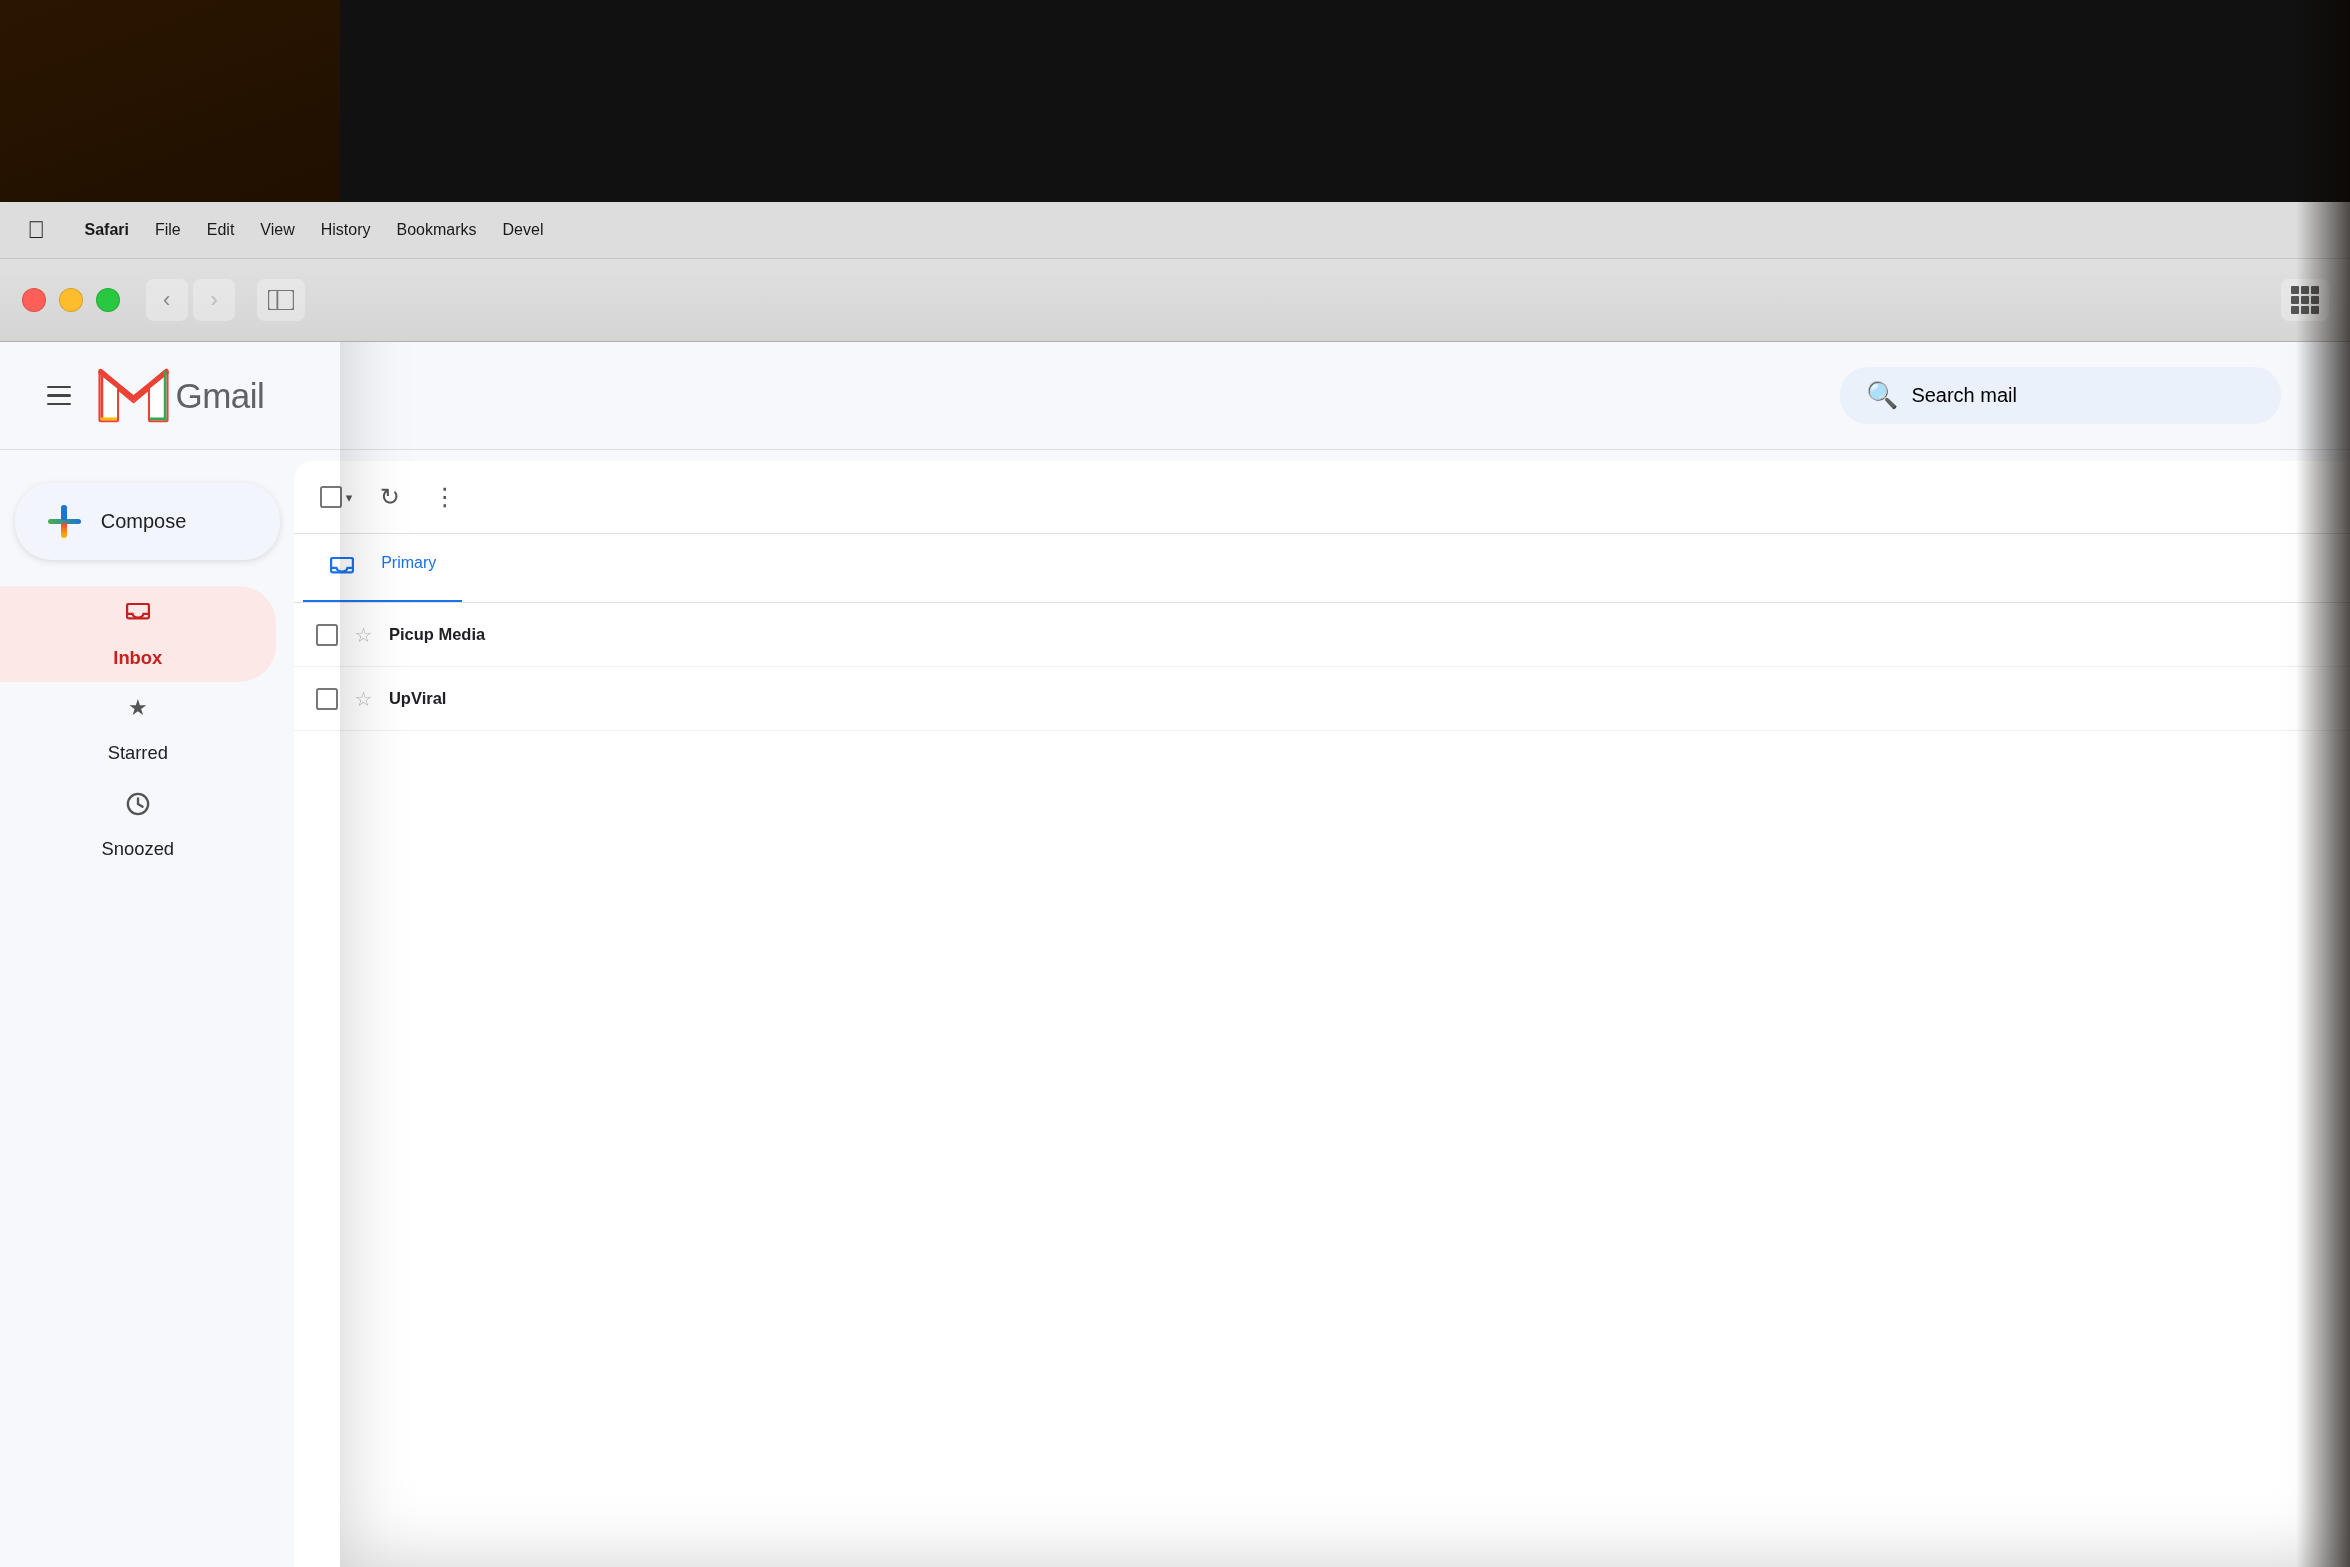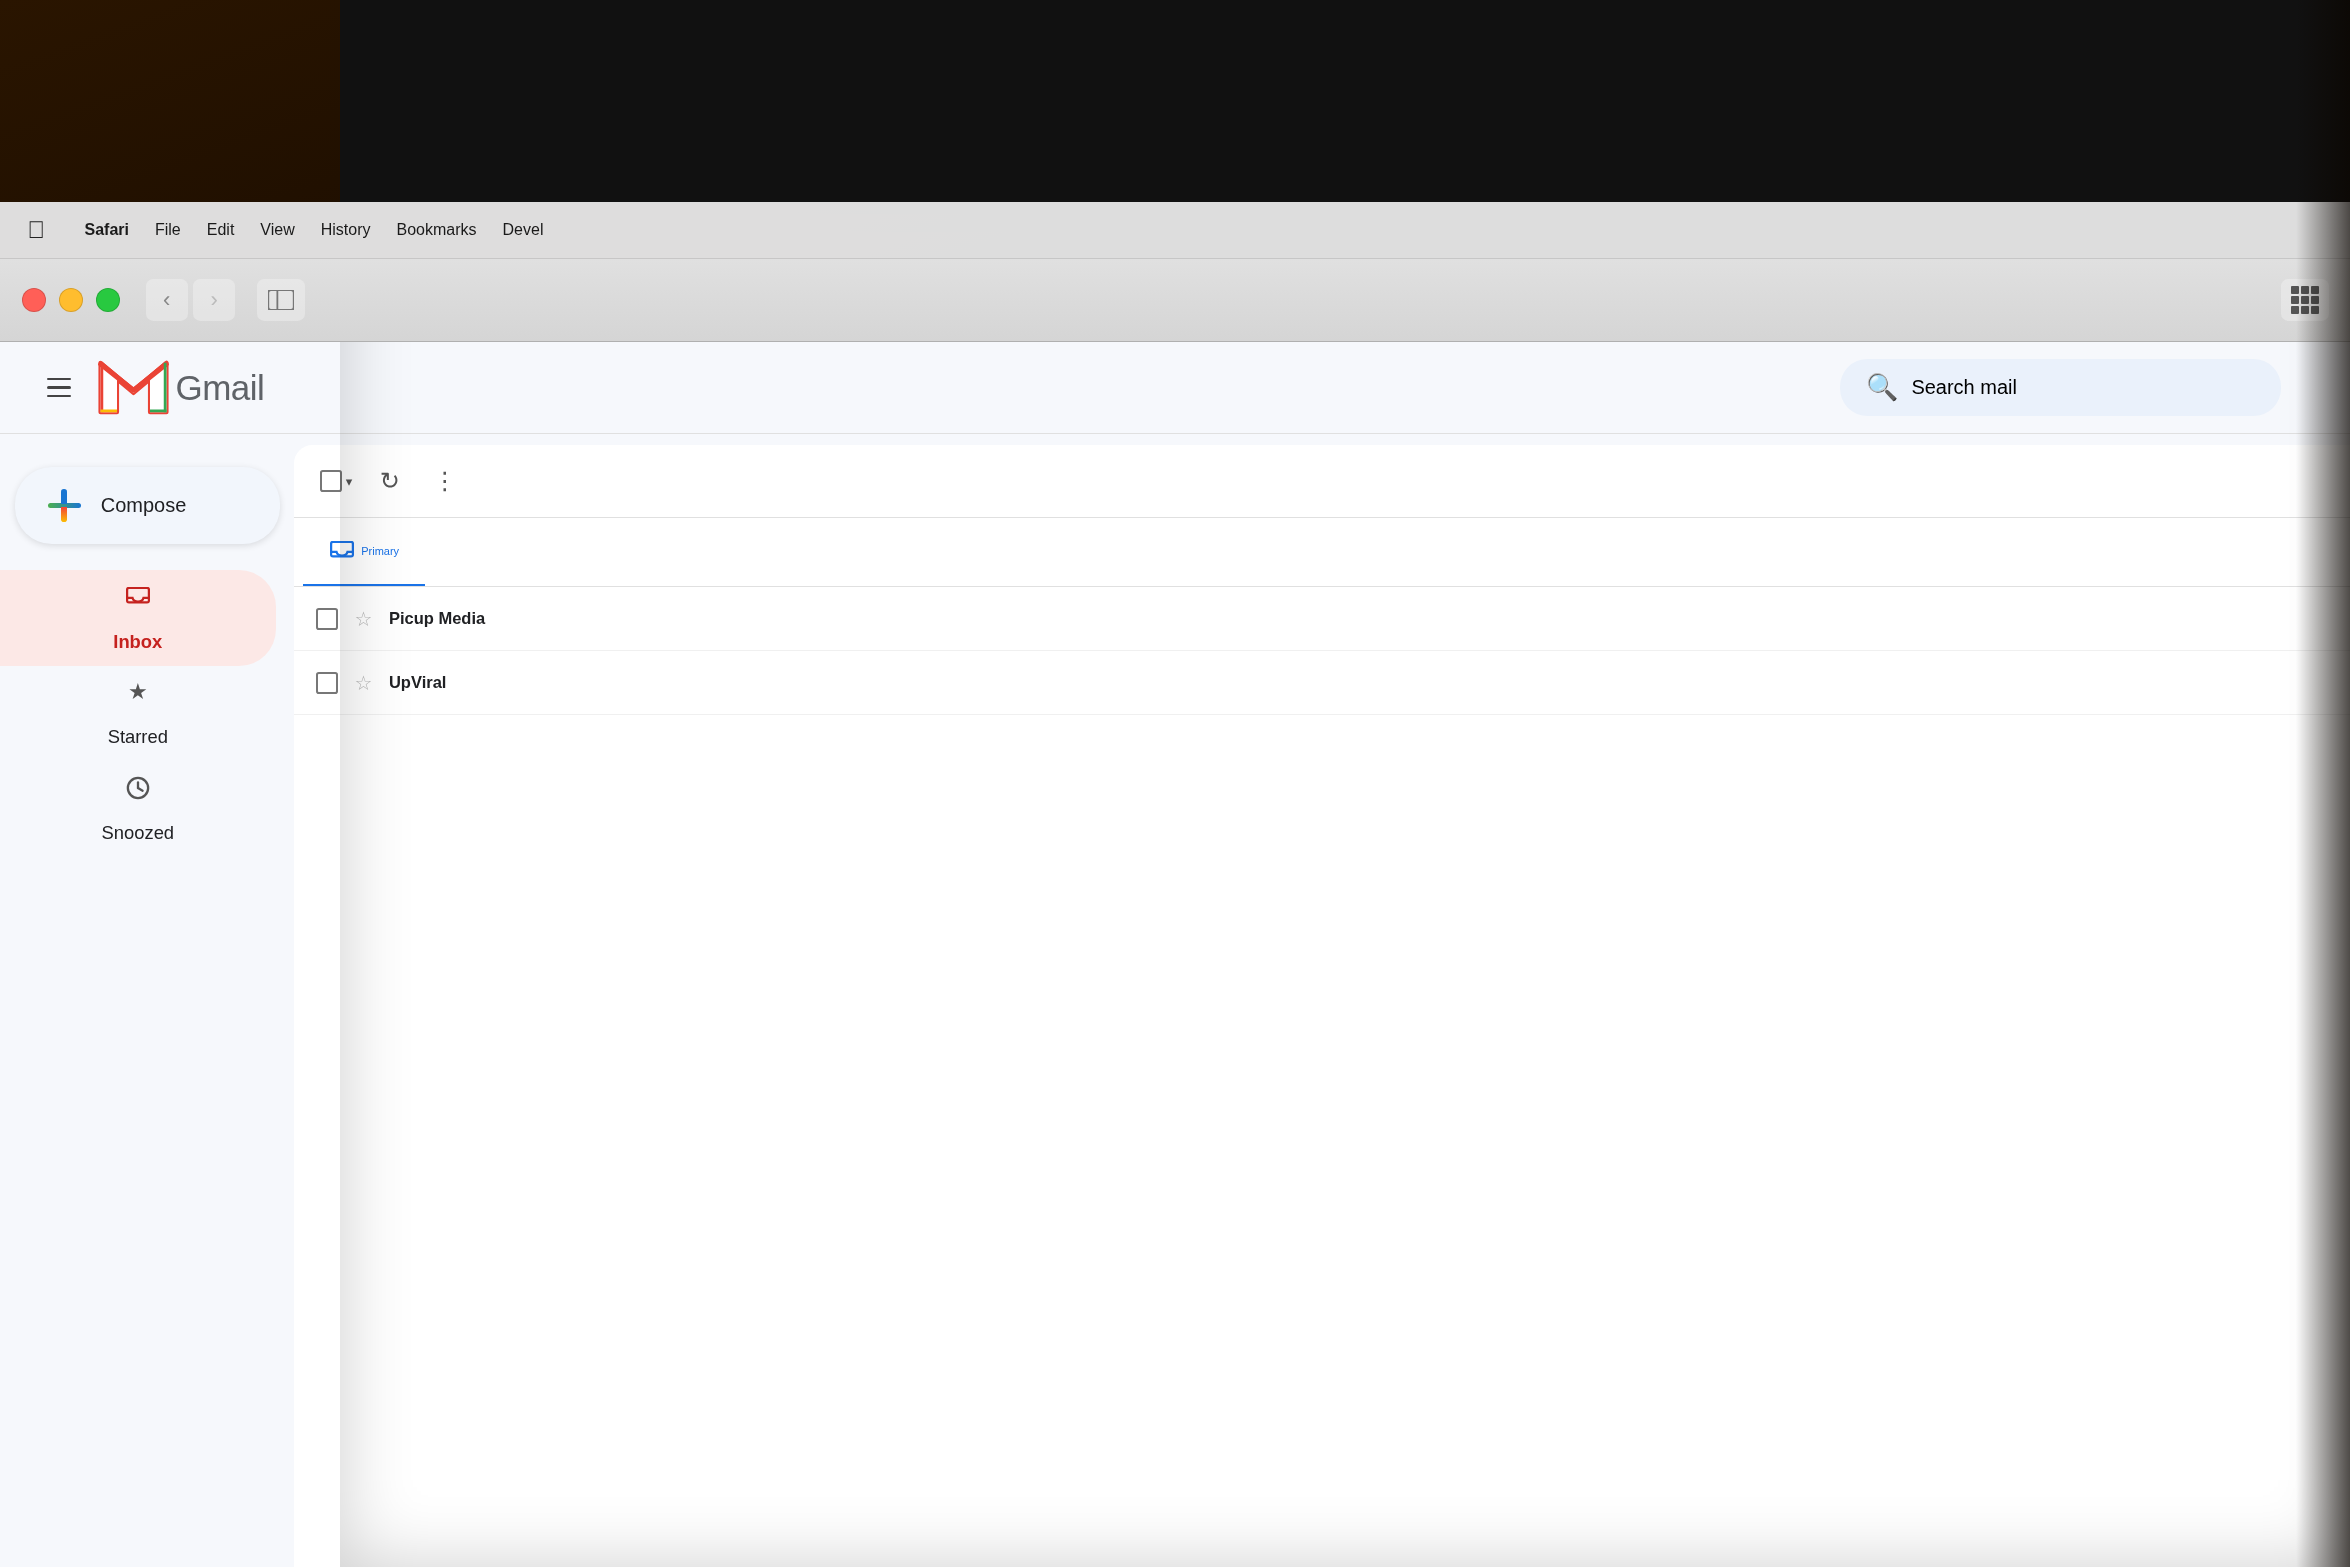--- a/index.html
+++ b/index.html
@@ -163,21 +163,21 @@
       left: 0;
       right: 0;
       bottom: 0;
       background: #f6f8fc;
       z-index: 5;
       overflow: hidden;
     }
 
     
     .gmail-header {
-      height: 92px;
+      height: 108px;
       background: #f6f8fc;
       display: flex;
       align-items: center;
       padding: 0 33px;
       gap: 0;
       border-bottom: 0.9px solid #e0e0e0;
     }
 
     .hamburger-btn {
       width: 51px;
@@ -372,26 +372,26 @@
 
     
     .category-tabs {
       display: flex;
       border-bottom: 0.9px solid #e0e0e0;
       padding: 0 9.2px;
     }
 
     .category-tab {
       display: flex;
-      align-items: center;
-      gap: 6px;
+      align-items: flex-start;
+      gap: 26px;
       padding: 20px 26px;
       cursor: pointer;
       color: #5f6368;
-      font-size: 11px;
+      font-size: 16px;
       font-weight: 500;
       border-bottom: 2.8px solid transparent;
       white-space: nowrap;
     }
 
     .category-tab.active {
       color: #1a73e8;
       border-bottom-color: #1a73e8;
     }
 

